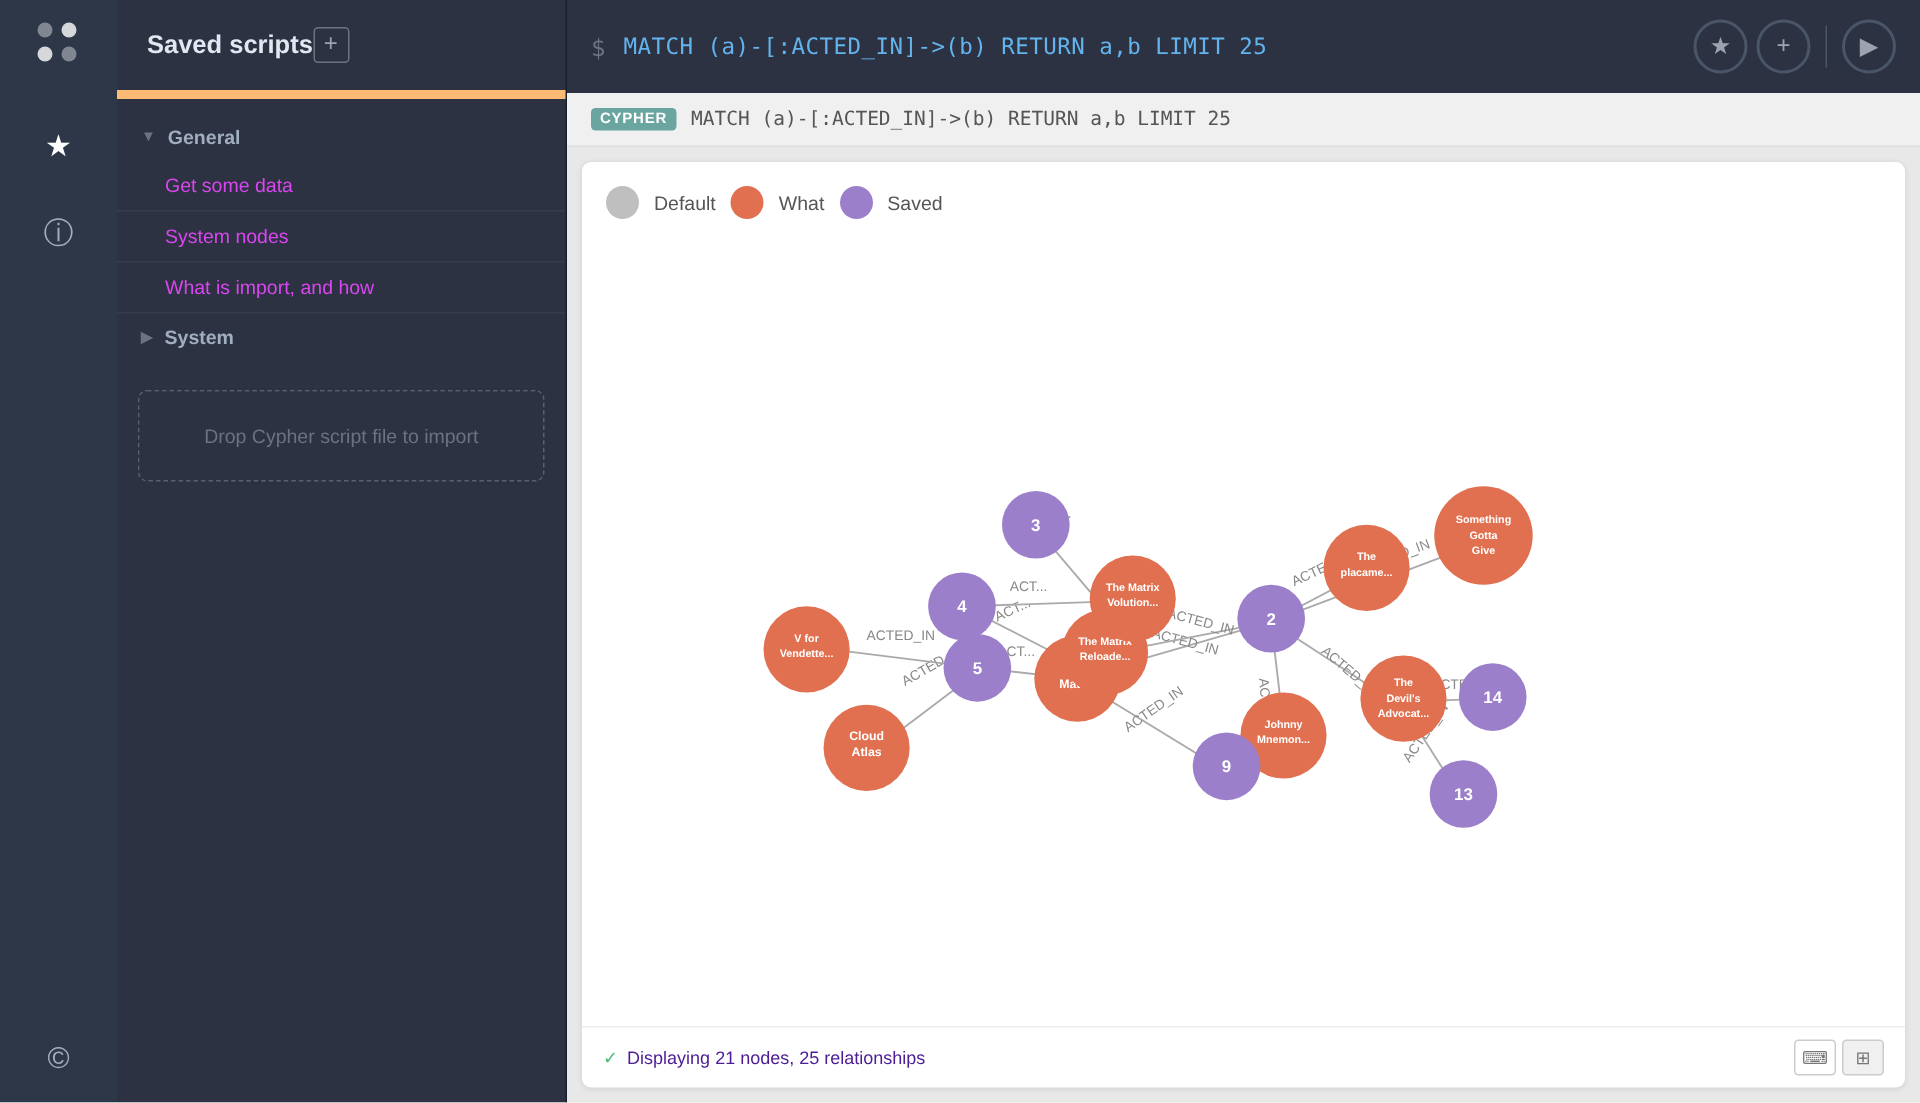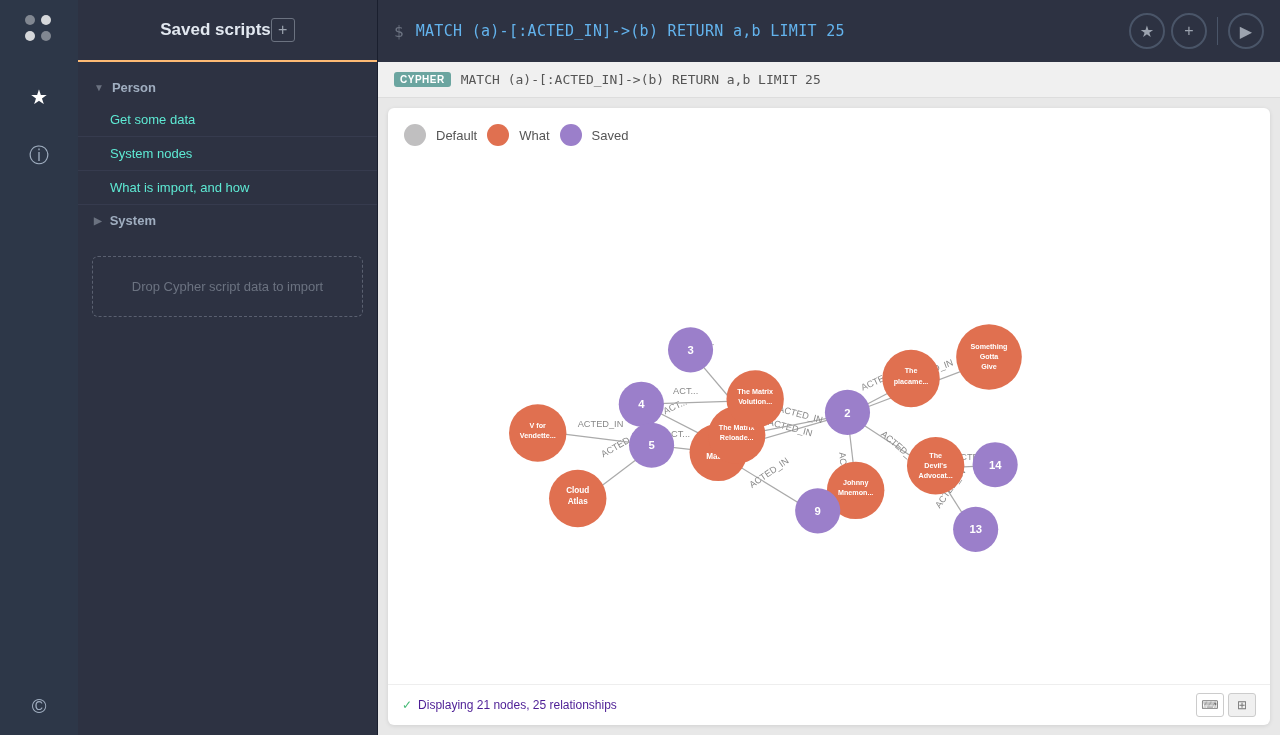--- a/index.html
+++ b/index.html
@@ -45,23 +45,23 @@
       width: 300px;
       background: #2d3242;
       color: #ccc;
       display: flex;
       flex-direction: column;
       border-right: 1px solid #1a1f2e;
     }
     .sidebar-header {
       display: flex;
       align-items: center;
-      justify-content: center;
+      justify-content: flex-start;
       padding: 18px 20px;
-      border-bottom: 2px solid #fdba74;
+      border-bottom: 6px solid #fdba74;
     }
     .sidebar-title {
       font-size: 17px;
       font-weight: 600;
       color: #e2e8f0;
     }
     .sidebar-add-btn {
       width: 24px;
       height: 24px;
       border: 1px solid #6b7280;
@@ -91,21 +91,21 @@
       gap: 8px;
     }
     .section-triangle {
       font-size: 10px;
       color: #6b7280;
     }
     .script-item {
       padding: 9px 16px 9px 32px;
       cursor: pointer;
       font-size: 13px;
-      color: #5eead4;
+      color: #d946ef;
       border-bottom: 1px solid #363b4e;
     }
     .drop-zone {
       margin: 20px 14px;
       border: 1px dashed #5a6070;
       border-radius: 6px;
       padding: 22px 16px;
       text-align: center;
       color: #6b7280;
       font-size: 13px;
@@ -300,39 +300,39 @@
 
 <div class="sidebar">
   <div class="sidebar-header">
     <span class="sidebar-title">Saved scripts</span>
     <button class="sidebar-add-btn">+</button>
   </div>
   <div class="sidebar-content">
 
     <div class="section-header">
       <span class="section-triangle">▼</span>
-      <span>Person</span>
+      <span>General</span>
     </div>
     <div class="script-item">
       <span>Get some data</span>
     </div>
     <div class="script-item">
       <span>System nodes</span>
     </div>
     <div class="script-item">
       <span>What is import, and how</span>
     </div>
 
     <div class="section-header">
       <span class="section-triangle">▶</span>
       <span>System</span>
     </div>
 
     <div class="drop-zone">
-      <span>Drop Cypher script data to import</span>
+      <span>Drop Cypher script file to import</span>
     </div>
   </div>
 </div>
 
 <div class="main">
 
   <div class="top-bar">
     <span class="dollar-sign">$</span>
     <span class="cypher-query">MATCH (a)-[:ACTED_IN]-&gt;(b) RETURN a,b LIMIT 25</span>
     <div class="top-bar-actions">

